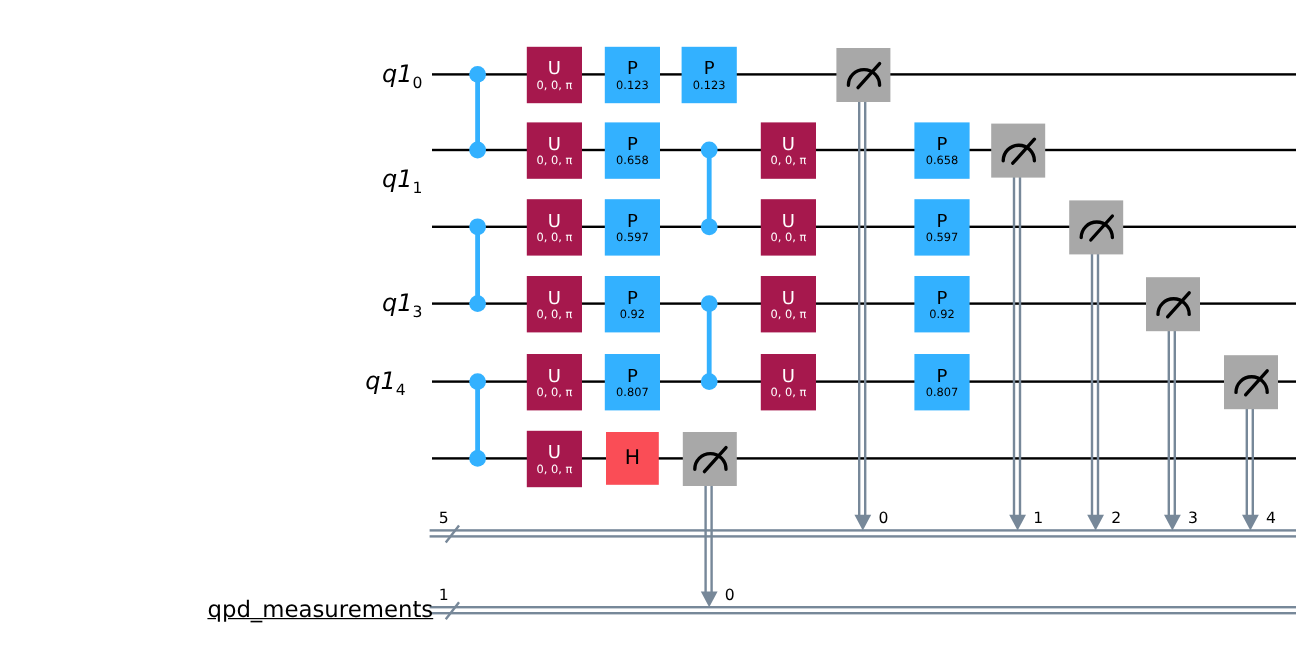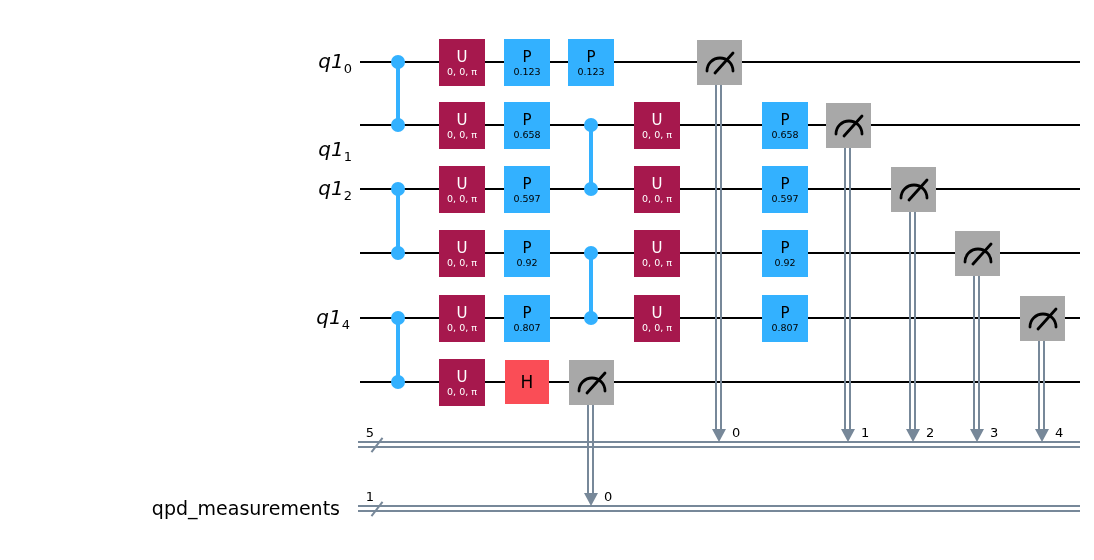--- a/index.html
+++ b/index.html
@@ -42,30 +42,30 @@
 </style>
 </head>
 <body>
 
 <div id="figure">
     <div class="qwire" style="left: 360px; top: 61px; width: 720px; background: rgb(0, 0, 0);"></div>
     <div class="qlabel" style="left: 242px; top: 48px;"><i>q1</i><sub>0</sub></div>
     <div class="qwire" style="left: 360px; top: 124px; width: 720px; background: rgb(0, 0, 0);"></div>
     <div class="qlabel" style="left: 242px; top: 111px; margin-top: 25px;"><i>q1</i><sub>1</sub></div>
     <div class="qwire" style="left: 360px; top: 188px; width: 720px; background: rgb(0, 0, 0);"></div>
-    <div class="qlabel" style="left: 242px; top: 175px;"><i>q1</i><sub>2</sub></div>
     <div class="qwire" style="left: 360px; top: 252px; width: 720px; background: rgb(0, 0, 0);"></div>
+    <div class="qlabel" style="left: 242px; top: 239px;"><i>q1</i><sub>3</sub></div>
     <div class="qwire" style="left: 360px; top: 317px; width: 720px; background: rgb(0, 0, 0);"></div>
-    <div class="qlabel" style="left: 240px; top: 304px;"><i>q1</i><sub>4</sub></div>
+    <div class="qlabel" style="left: 228px; top: 304px;"><i>q1</i><sub>4</sub></div>
     <div class="qwire" style="left: 360px; top: 381px; width: 720px; background: rgb(0, 0, 0);"></div>
     <div class="cwire" style="left: 358px; top: 441px; width: 722px;"></div>
     <div class="slash" style="left: 376px; top: 436px; background: rgb(119, 136, 153);"></div>
     <div class="sizenum" style="left: 358px; top: 425px;">5</div>
     <div class="cwire" style="left: 358px; top: 505px; width: 722px;"></div>
-    <div class="clabel" style="left: 20px; top: 495px;">qpd_measurements</div>
+    <div class="clabel" style="left: 41px; top: 495px; text-decoration: underline;">qpd_measurements</div>
     <div class="slash" style="left: 376px; top: 500px; background: rgb(119, 136, 153);"></div>
     <div class="sizenum" style="left: 358px; top: 489px;">1</div>
     <div class="czline" style="left: 396px; top: 62px; height: 63px; background: rgb(51, 177, 255);"></div>
     <div class="czdot" style="left: 391px; top: 55px; background: rgb(51, 177, 255);"></div>
     <div class="czdot" style="left: 391px; top: 118px; background: rgb(51, 177, 255);"></div>
     <div class="czline" style="left: 396px; top: 189px; height: 64px; background: rgb(51, 177, 255);"></div>
     <div class="czdot" style="left: 391px; top: 182px; background: rgb(51, 177, 255);"></div>
     <div class="czdot" style="left: 391px; top: 246px; background: rgb(51, 177, 255);"></div>
     <div class="czline" style="left: 396px; top: 318px; height: 64px; background: rgb(51, 177, 255);"></div>
     <div class="czdot" style="left: 391px; top: 311px; background: rgb(51, 177, 255);"></div>

